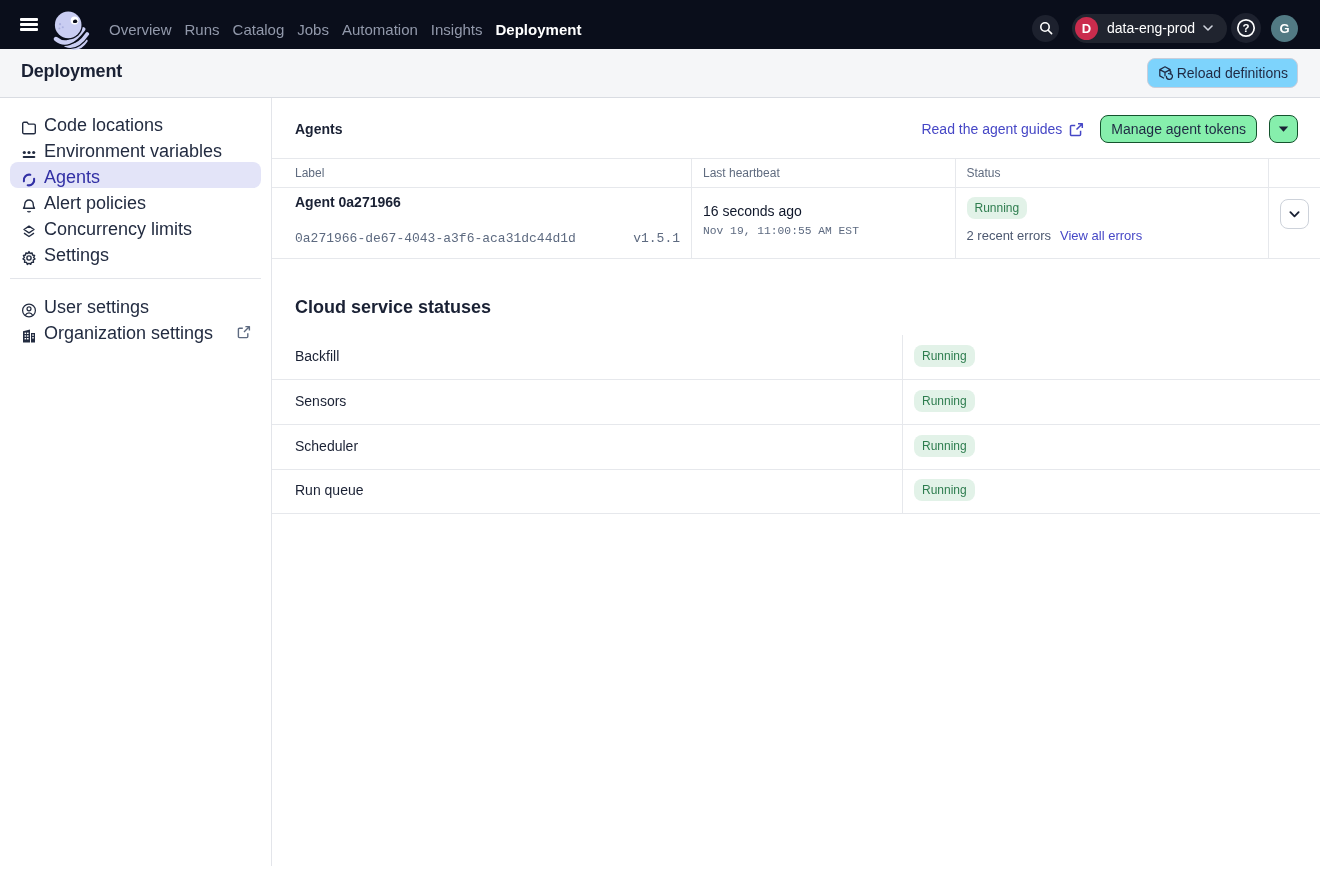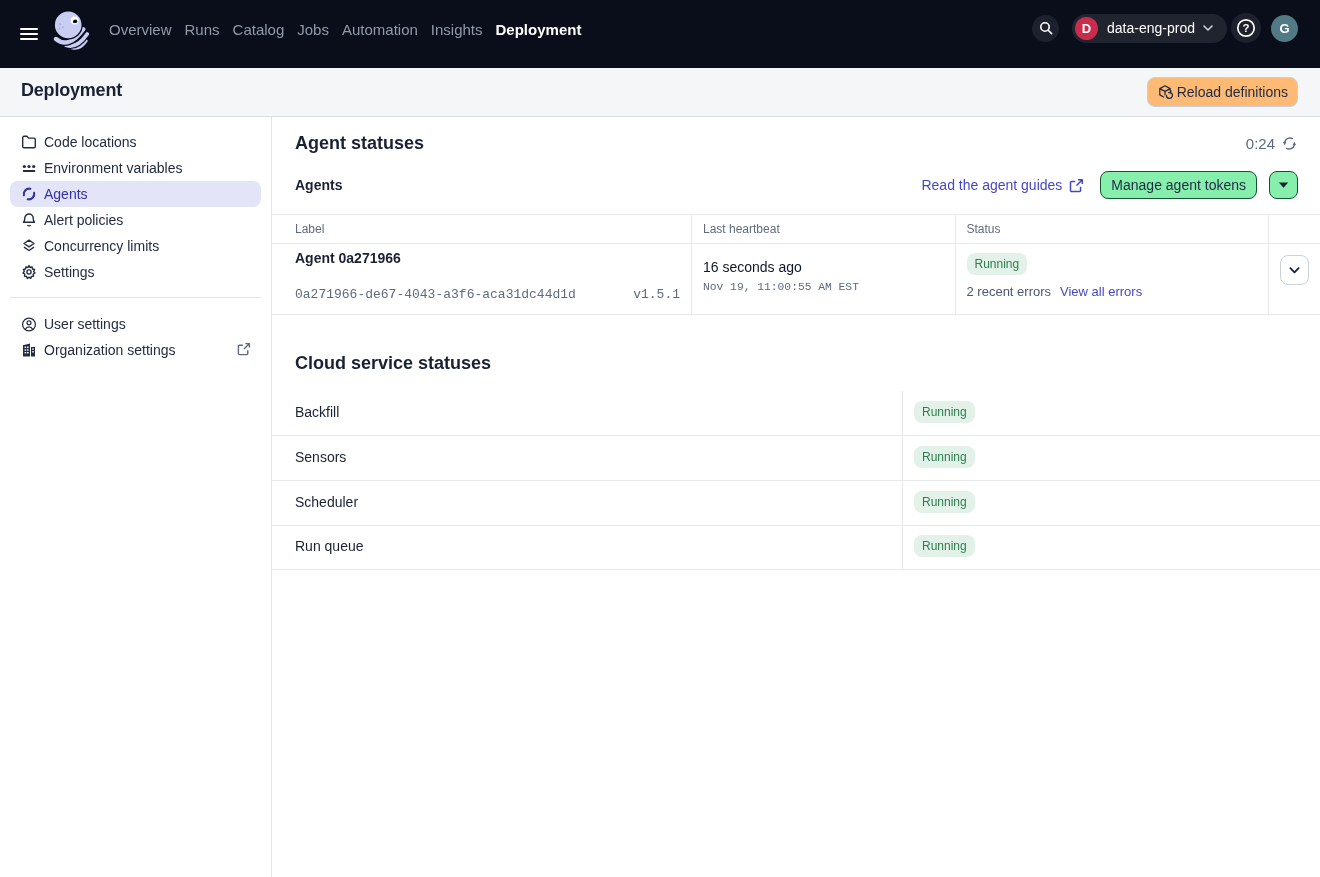--- a/index.html
+++ b/index.html
@@ -1,45 +1,45 @@
 <!DOCTYPE html>
 <html><head>
 <meta charset="utf-8">
 <style>
 * { margin:0; padding:0; box-sizing:border-box; }
 html,body { width:1320px; height:877px; overflow:hidden; background:#fff;
   font-family:"Liberation Sans", sans-serif; }
 .mono { font-family:"Liberation Mono", monospace; }
 
 
-.topbar { height:68px; background:#0a0e1b; display:flex; align-items:center; position:relative; }
+.topbar { height:49px; background:#0a0e1b; display:flex; align-items:center; position:relative; }
 .burger { width:18px; margin-left:20px; }
 .burger div { height:2.4px; background:#fff; border-radius:1px; margin-bottom:2.5px; }
 .burger div:last-child { margin-bottom:0; }
 .logo { position:absolute; left:53px; top:11px; }
 .nav { display:flex; gap:13px; position:absolute; left:109px; top:0; height:58px; align-items:center; font-size:15px; }
 .nav a { color:#9299ab; text-decoration:none; font-weight:500; }
 .nav a.active { color:#fff; font-weight:700; }
 .tb-right { position:absolute; right:0; top:-2px; height:60px; display:flex; align-items:center; }
 .circbtn { width:27px; height:27px; border-radius:50%; background:#1d212e; display:flex; align-items:center; justify-content:center; }
 .depl-pill { height:29px; background:#20242f; border-radius:15px; display:flex; align-items:center; padding:0 14px 0 3px; margin:0 4px 0 13px; }
 .depl-pill .avatar { width:23px; height:23px; border-radius:50%; background:#ca2c4d; color:#fff; font-size:13px; font-weight:700; display:flex; align-items:center; justify-content:center; }
 .depl-pill .name { color:#fff; font-size:14px; margin:0 8px 0 9px; }
 .g-avatar { width:27px; height:27px; border-radius:50%; background:#527a84; color:#fff; font-size:13px; font-weight:700; display:flex; align-items:center; justify-content:center; margin:0 22px 0 10px; }
 
 
 .pagehead { height:49px; background:#f5f6f8; border-bottom:1px solid #d9dce2; display:flex; align-items:center; justify-content:space-between; padding:0 22px 0 21px; }
 .pagehead h1 { font-size:18px; font-weight:700; color:#1a2134; letter-spacing:-0.2px; position:relative; top:-2px; }
-.reload-btn { height:30px; background:#fdba74; border:1px solid #c9cedb; border-radius:8px; display:flex; align-items:center; padding:0 9px; font-size:14px; color:#1f2943; gap:4px; }
+.reload-btn { height:30px; background:#7dd3fc; border:1px solid #c9cedb; border-radius:8px; display:flex; align-items:center; padding:0 9px; font-size:14px; color:#1f2943; gap:4px; }
 
 
 .body { display:flex; height:768px; }
 .sidebar { width:272px; border-right:1px solid #e3e5ea; padding-top:12px; flex:none; }
 .snav { list-style:none; }
-.snav li { height:26px; margin:0 10px; border-radius:8px; display:flex; align-items:center; padding-left:11px; font-size:14px; color:#232c41; }
+.snav li { height:26px; margin:0 10px; border-radius:8px; display:flex; align-items:flex-end; padding-left:11px; font-size:18px; color:#232c41; }
 .snav li .ic { width:16px; height:16px; margin-right:7px; flex:none; display:flex; align-items:center; justify-content:center; }
 .snav li.sel { background:#e3e4f8; color:#3230a5; font-weight:400; }
 .sdiv { border-top:1px solid #e3e5ea; margin:12px 10px 13px 10px; }
 .snav li .ext { margin-left:auto; margin-right:10px; }
 
 .main { flex:1; position:relative; }
 
 
 .sechead1 { display:flex; justify-content:space-between; align-items:center; padding:16px 23px 0 23px; }
 .sechead1 h2 { font-size:18px; font-weight:700; color:#1a2134; }
@@ -209,33 +209,20 @@
       </span>Organization settings
       <span class="ext"><svg width="14" height="14" viewBox="0 0 14 14" fill="none" stroke="#5d6a80" stroke-width="1.4">
               <path d="M10.8 8.2 V11.6 a1 1 0 0 1 -1 1 H2.4 a1 1 0 0 1 -1 -1 V4.2 a1 1 0 0 1 1 -1 H5.8"></path>
               <path d="M8.4 1.6 H12.4 V5.6 M12.2 1.8 L7 7" stroke-linejoin="round"></path>
             </svg></span>
       </li>
     </ul>
   </div>
 
   <div class="main">
-    <div class="sechead1">
-      <h2>Agent statuses</h2>
-      <div class="counter">0:24
-        <svg width="15" height="15" viewBox="0 0 15 15">
-          <g fill="none" stroke="#5a6b84" stroke-width="1.5">
-            <path d="M10.8 2.9 A 5.2 5.2 0 0 0 2.7 6.2"></path>
-            <path d="M4.2 12.1 A 5.2 5.2 0 0 0 12.3 8.8"></path>
-          </g>
-          <path d="M0.9 6.1 L4.4 6.1 L2.65 9.3 Z" fill="#5a6b84"></path>
-          <path d="M10.6 8.9 L14.1 8.9 L12.35 5.7 Z" fill="#5a6b84"></path>
-        </svg>
-      </div>
-    </div>
     <div class="subhead">
       <h3>Agents</h3>
       <div class="subright">
         <a class="link" href="#">Read the agent guides</a>
         <svg style="margin-left:7px" width="15" height="15" viewBox="0 0 14 14" fill="none" stroke="#4647c6" stroke-width="1.4">
             <path d="M10.8 8.2 V11.6 a1 1 0 0 1 -1 1 H2.4 a1 1 0 0 1 -1 -1 V4.2 a1 1 0 0 1 1 -1 H5.8"></path>
             <path d="M8.4 1.6 H12.4 V5.6 M12.2 1.8 L7 7" stroke-linejoin="round"></path>
           </svg>
         <div class="btn mbtn">Manage agent tokens</div>
         <div class="btn caretbtn">

